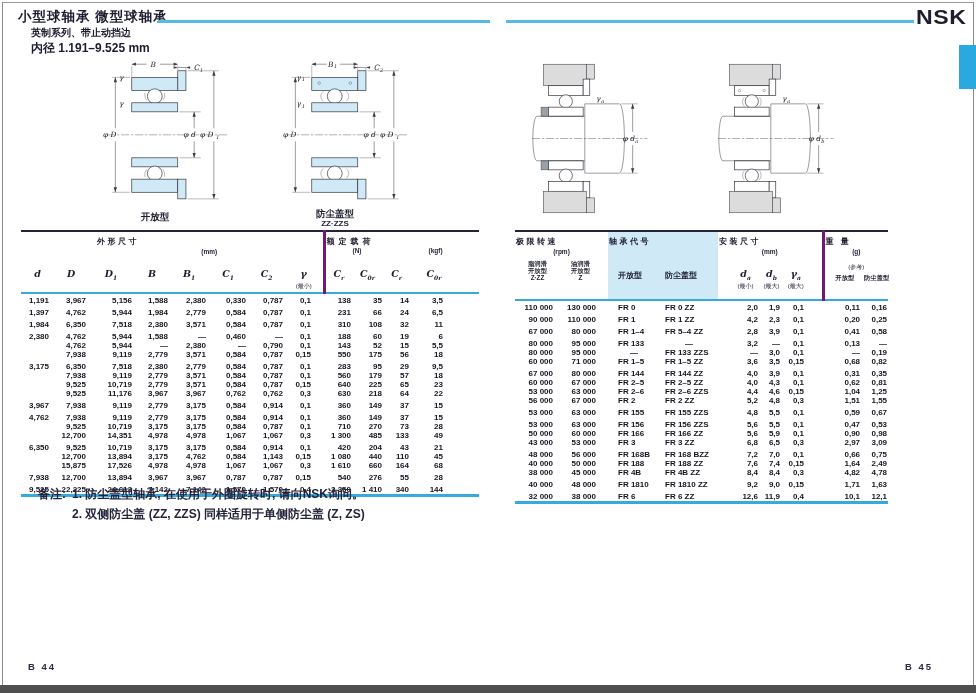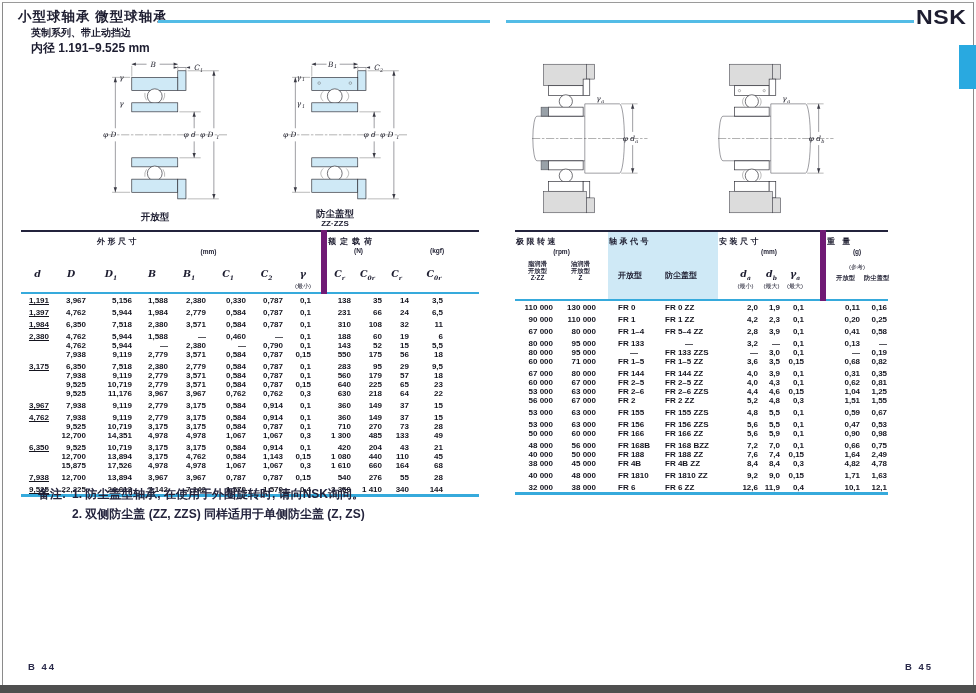--- a/index.html
+++ b/index.html
@@ -50,29 +50,29 @@
   .units-row{position:relative;height:8px;font-size:6.5px;}
   .un{position:absolute;left:26px;}
   .uk{position:absolute;left:102px;}
   .h-sym{height:28px;vertical-align:top;padding-top:5px;text-align:center;}
   .sym{font-family:"DejaVu Serif",serif;font-style:italic;font-weight:bold;font-size:9.5px;}
   .sym sub{font-size:6px;font-style:italic;}
   .note{font-size:6px;font-weight:normal;margin-top:1px;}
   .tri{font-size:6.3px;line-height:6.9px;font-weight:bold;text-align:center;padding-top:3px !important;}
   .codehead{font-size:8px;font-weight:bold;padding-top:12px !important;}
   .blue{background:#cfe9f6;}
-  .dv{border-left:6px solid #701a75;}
+  .dv{border-left:3px solid #701a75;}
   .wt-cols{display:flex;font-size:6.3px;font-weight:bold;margin-top:2px;}
   .wt-cols span:first-child{width:42px;text-align:center;}
   .wt-cols span:last-child{width:23px;text-align:center;}
   tbody td{font-size:8px;line-height:9px;height:9px;padding:0 2px 0 0;text-align:right;
            font-weight:bold;color:#15151f;}
   tbody tr.gs td{padding-top:3px;}
   tbody tr:first-child td{padding-top:2px;}
-  .c-l0{padding-right:5px !important;text-decoration:underline;}
+  .c-l0{padding-right:5px !important;}
   .c-l7{padding-right:13px !important;}
   .c-l8,.c-l9,.c-l10{padding-right:1px !important;}
   .c-l11{padding-right:36px !important;}
   .c-r0{padding-right:0 !important;}
   .c-r1{padding-right:12px !important;}
   .c-r2{text-align:left !important;padding-left:10px !important;}
   .c-r3{text-align:left;padding-left:3px !important;}
   .c-r5{padding-right:3px !important;}
   .c-r6{padding-right:19px !important;}
   .c-r8{padding-right:1px !important;}
@@ -836,20 +836,31 @@
         <td class="c-r0">50 000</td>
         <td class="c-r1">60 000</td>
         <td class="c-r2">FR 166</td>
         <td class="c-r3">FR 166 ZZ</td>
         <td class="c-r4">5,6</td>
         <td class="c-r5">5,9</td>
         <td class="c-r6">0,1</td>
         <td class="c-r7">0,90</td>
         <td class="c-r8">0,98</td>
       </tr>
+      <tr>
+        <td class="c-r0">43 000</td>
+        <td class="c-r1">53 000</td>
+        <td class="c-r2">FR 3</td>
+        <td class="c-r3">FR 3 ZZ</td>
+        <td class="c-r4">6,8</td>
+        <td class="c-r5">6,5</td>
+        <td class="c-r6">0,3</td>
+        <td class="c-r7">2,97</td>
+        <td class="c-r8">3,09</td>
+      </tr>
       <tr class="gs">
         <td class="c-r0">48 000</td>
         <td class="c-r1">56 000</td>
         <td class="c-r2">FR 168B</td>
         <td class="c-r3">FR 168 BZZ</td>
         <td class="c-r4">7,2</td>
         <td class="c-r5">7,0</td>
         <td class="c-r6">0,1</td>
         <td class="c-r7">0,66</td>
         <td class="c-r8">0,75</td>

